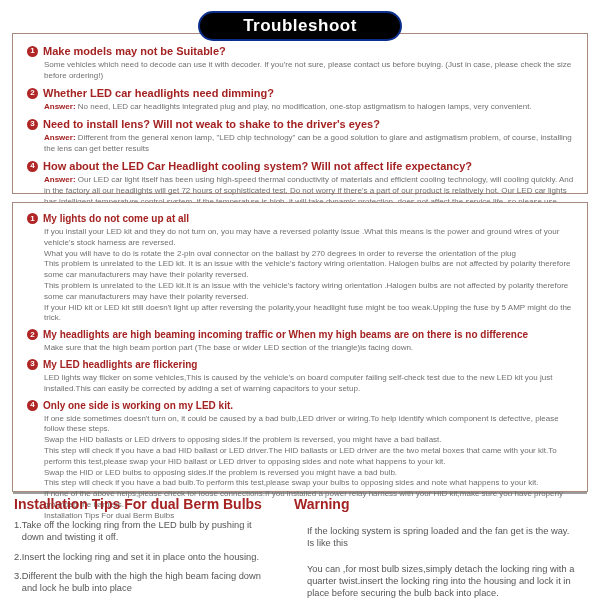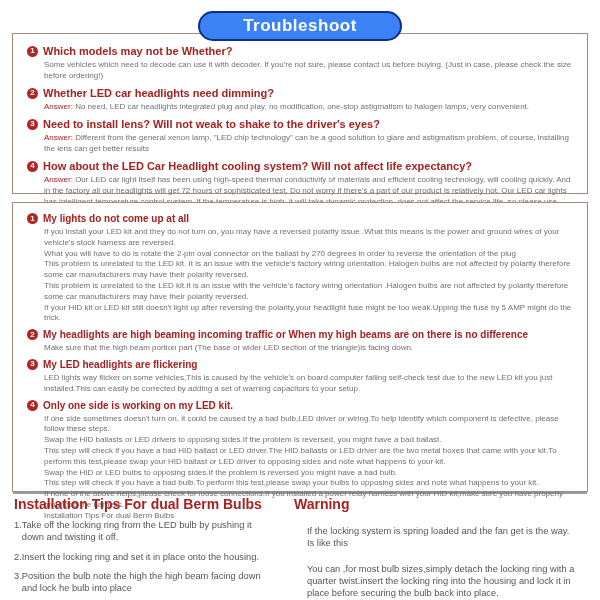--- a/index.html
+++ b/index.html
@@ -5,42 +5,42 @@
   html,body{margin:0;padding:0;}
   body{
     width:600px;height:600px;overflow:hidden;position:relative;
     background:#ffffff;
     font-family:"Liberation Sans", sans-serif;
     -webkit-font-smoothing:antialiased;
   }
   .pill{
     position:absolute;top:11px;left:50%;transform:translateX(-50%);
     width:200px;height:26px;z-index:2;
-    background:#3b82f6;border:2px solid #0c2f8c;border-radius:16px;
+    background:#000000;border:2px solid #0c2f8c;border-radius:16px;
     color:#ffffff;font-size:17px;font-weight:bold;letter-spacing:.5px;
     display:flex;align-items:center;justify-content:center;
   }
   .box{
     position:absolute;left:12px;right:12px;box-sizing:border-box;
     background:#ffffff;border:1px solid #a78a7d;
   }
   .box1{top:33px;height:161px;padding:10px 12px 4px 14px;}
   .box2{top:202px;height:290px;padding:9px 12px 4px 14px;box-shadow:0 3px 0 -1px #9c9c9c;}
   .qa{margin-bottom:4px;}
   .qhead{display:flex;align-items:center;gap:5px;}
   .numcircle{
     flex:none;width:11px;height:11px;border-radius:50%;
     background:#b02525;color:#ffffff;font-size:8px;font-weight:bold;
     display:inline-flex;align-items:center;justify-content:center;line-height:1;
   }
   .qtext{font-weight:bold;color:#a42222;font-size:11px;line-height:1.3;}
   .box2 .qtext{font-size:10px;}
   .qbody{margin:2px 0 3px 17px;color:#707070;font-size:8px;line-height:1.35;}
   .qbody p{margin:0;}
-  .ans{color:#a42222;font-weight:normal;text-align:center;}
+  .ans{color:#a42222;font-weight:bold;text-align:center;}
   .bottom{
     position:absolute;top:496px;left:14px;right:12px;
     display:flex;gap:22px;
   }
   .col.left{width:258px;flex:none;}
   .col.right{flex:1;}
   .bhead{color:#a42222;font-weight:bold;font-size:14px;margin:0 0 7px 0;}
   .tip{display:flex;color:#555555;font-size:9.3px;line-height:1.32;margin-bottom:7px;}
   .inum{flex:none;}
   .itext{flex:1;}
@@ -51,21 +51,21 @@
 
 <div class="pill">
   <span>Troubleshoot</span>
 </div>
 
 <div class="box box1">
 
     <div class="qa">
       <div class="qhead">
         <span class="numcircle">1</span>
-        <span class="qtext">Which models may not be Whether?</span>
+        <span class="qtext">Make models may not be Suitable?</span>
       </div>
       <div class="qbody">
 
           <p class="para"><span class="ans"></span><span>Some vehicles which need to decode can use it with decoder. If you're not sure, please contact us before buying. (Just in case, please check the size before ordering!)</span></p>
         </div>
     </div>
 
     <div class="qa">
       <div class="qhead">
         <span class="numcircle">2</span>
@@ -178,21 +178,21 @@
           <span class="itext">Take off the locking ring from the LED bulb by pushing it down and twisting it off.</span>
         </div>
 
         <div class="tip">
           <span class="inum">2.</span>
           <span class="itext">Insert the locking ring and set it in place onto the housing.</span>
         </div>
 
         <div class="tip">
           <span class="inum">3.</span>
-          <span class="itext">Position the bulb note the high the high beam facing down and lock he bulb into place</span>
+          <span class="itext">Different the bulb with the high the high beam facing down and lock he bulb into place</span>
         </div>
       </div>
   </div>
   <div class="col right">
     <div class="bhead">Warning</div>
     <div>
 
         <p class="wpara">If the locking system is spring loaded and the fan get is the way. Is like this</p>
 
         <p class="wpara">You can ,for most bulb sizes,simply detach the locking ring with a quarter twist.insert the locking ring into the housing and lock it in place before securing the bulb back into place.</p>

